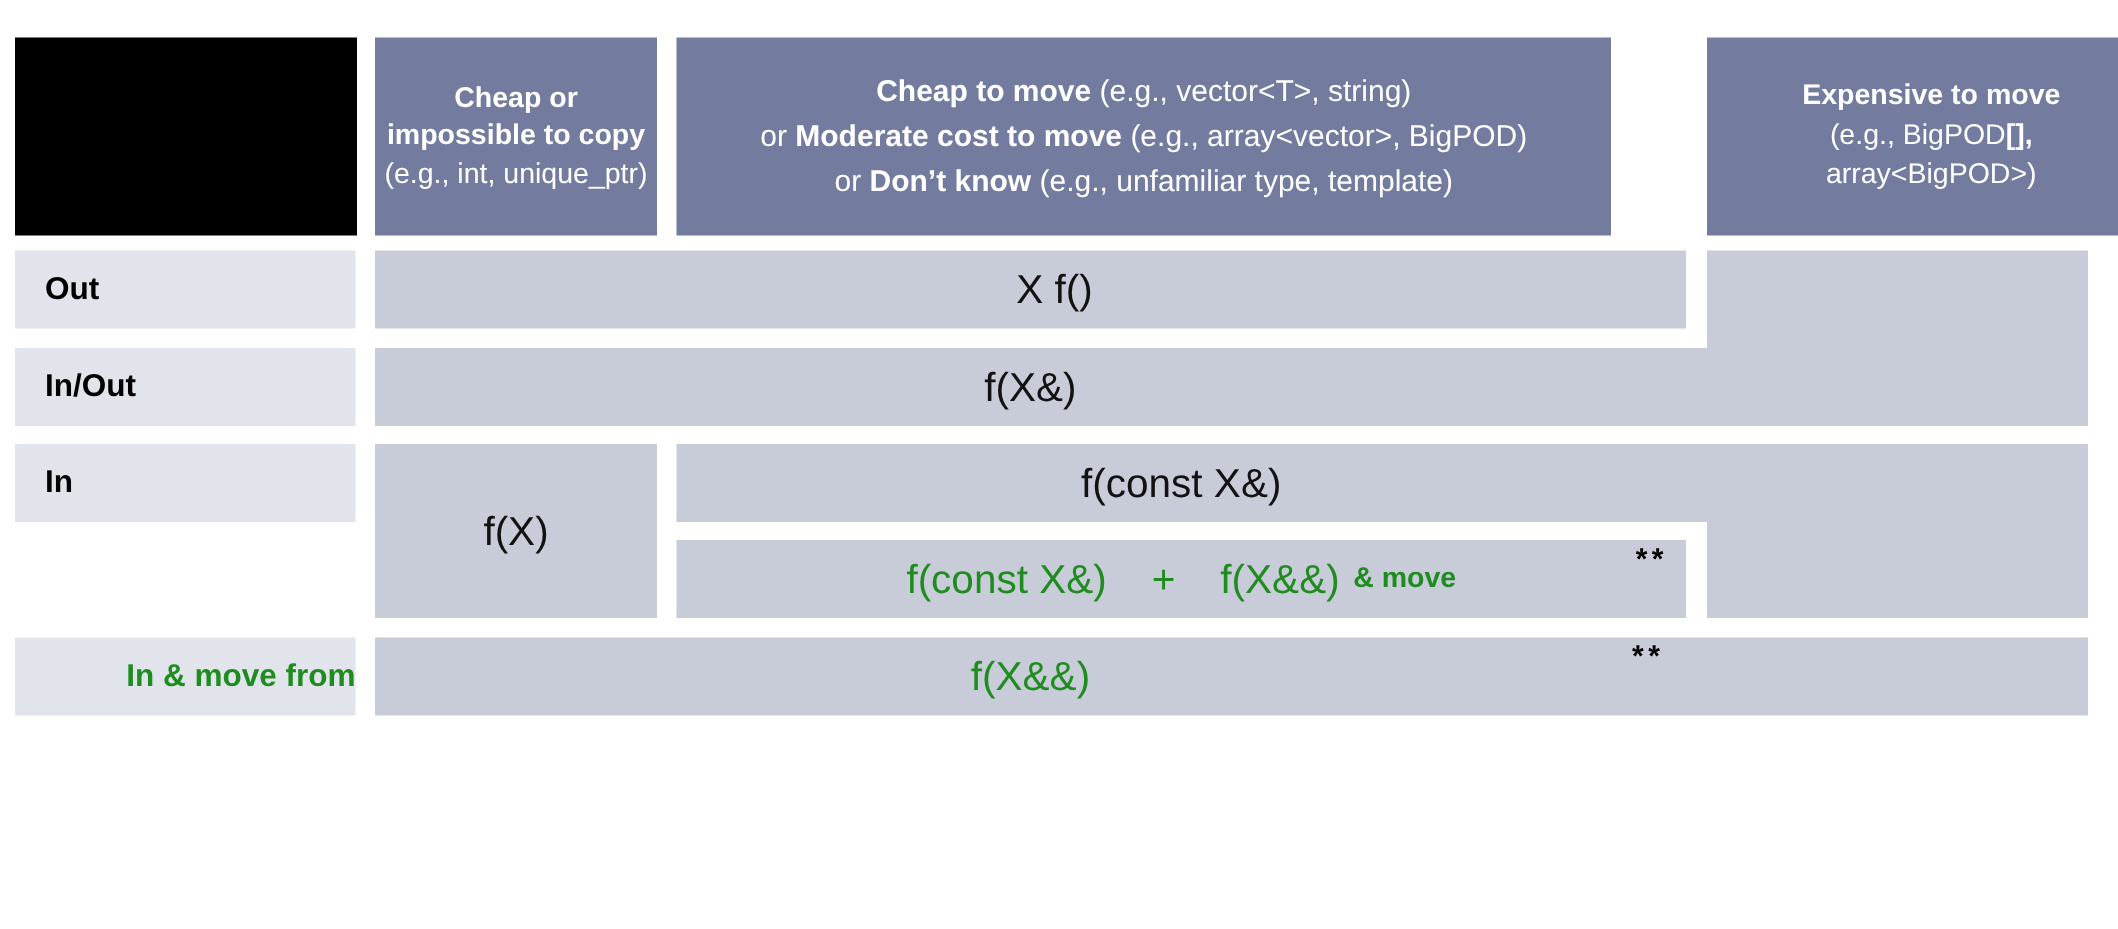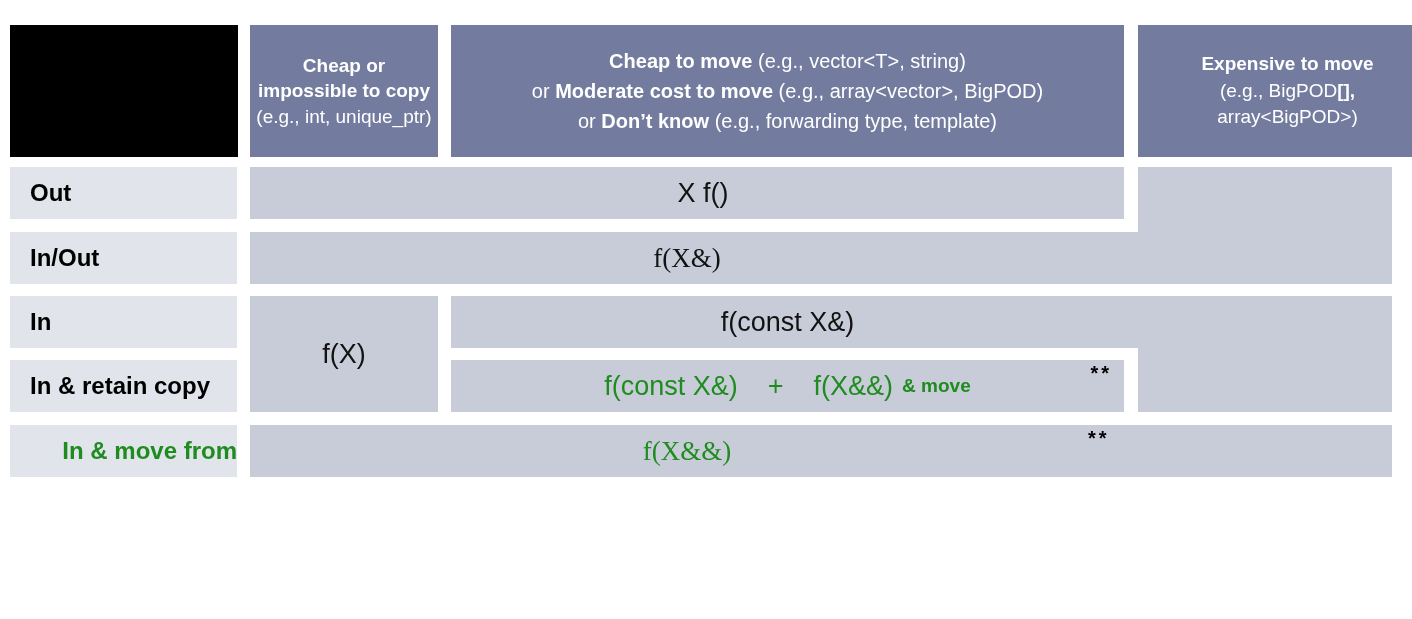--- a/index.html
+++ b/index.html
@@ -6,44 +6,44 @@
   .slide{position:relative;width:1412px;height:619px;background:#ffffff;
          font-family:"Liberation Sans",sans-serif;overflow:hidden;}
   .abs{position:absolute;margin-top:15px;}
 
   
   .corner{left:10px;top:10px;width:228px;height:132px;background:#000;}
   .hdr{top:10px;height:132px;background:#737c9f;color:#fff;display:flex;
        flex-direction:column;justify-content:center;align-items:center;
        text-align:center;box-sizing:border-box;}
   .hdr1{left:250px;width:188px;font-size:19px;line-height:1.32;padding:0 5px;}
-  .hdr2{left:451px;width:673px;font-size:20px;line-height:1.5;}
+  .hdr2{left:451px;width:623px;font-size:20px;line-height:1.5;}
   .hdr3{left:1138px;width:299px;font-size:19px;line-height:1.42;}
   .hdr .line{white-space:nowrap;}
   .b{font-weight:bold;}
 
   
   .label{left:10px;width:227px;height:52px;background:#e2e4ec;color:#000;
-         display:flex;align-items:center;font-weight:bold;font-size:24px;
+         display:flex;align-items:center;font-weight:bold;font-size:21px;
          padding-left:20px;box-sizing:border-box;}
   .r-out{top:152px;} .r-inout{top:217px;} .r-in{top:281px;}
   .r-retain{top:345px;} .r-movefrom{top:410px;justify-content:flex-end;}
 
   
   .cell{background:#c8ccd8;color:#121212;font-size:27px;display:flex;
         align-items:center;justify-content:center;box-sizing:border-box;}
   .cell-out{left:250px;top:152px;width:874px;height:52px;padding-left:32px;}
   .cell-col3-top{left:1138px;top:152px;width:254px;height:65px;}
   .cell-inout{left:250px;top:217px;width:1142px;height:52px;justify-content:flex-start;}
   .cell-fx{left:250px;top:281px;width:188px;height:116px;}
   .cell-fconst{left:451px;top:281px;width:941px;height:52px;justify-content:flex-start;}
   .cell-col3-mid{left:1138px;top:333px;width:254px;height:64px;}
   .cell-retain{left:451px;top:345px;width:673px;height:52px;}
   .cell-last{left:250px;top:410px;width:1142px;height:52px;justify-content:flex-start;}
-  .inner-center{width:874px;text-align:center;font-family:Liberation Serif, serif;}
+  .inner-center{width:874px;text-align:center;}
   .inner-center-mid{width:673px;text-align:center;}
   .green{color:#1e8c1e;}
   .plus{margin:0 30px;}
   .suffix{font-size:19px;margin-left:9px;font-weight:bold;}
   .stars{position:absolute;font-weight:bold;font-size:20px;color:#000;
          letter-spacing:3px;top:2px;}
   .stars-retain{right:12px;}
   .stars-last{left:838px;}
 
   
@@ -60,40 +60,37 @@
 
   <div class="abs corner"></div>
 
   <div class="abs hdr hdr1">
     <div><span class="b">Cheap or impossible to copy</span><span> (e.g., int, unique_ptr)</span></div>
   </div>
 
   <div class="abs hdr hdr2">
     <div class="line"><span class="b">Cheap to move</span><span> (e.g., vector&lt;T&gt;, string)</span></div>
     <div class="line"><span>or </span><span class="b">Moderate cost to move</span><span> (e.g., array&lt;vector&gt;, BigPOD)</span></div>
-    <div class="line"><span>or </span><span class="b">Don’t know</span><span> (e.g., forwarding type, template)</span></div>
+    <div class="line"><span>or </span><span class="b">Don’t know</span><span> (e.g., unfamiliar type, template)</span></div>
   </div>
 
   <div class="abs hdr hdr3">
     <div class="line b">Expensive to move</div>
     <div class="line"><span>(e.g., BigPOD</span><span class="b">[],</span></div>
     <div class="line">array&lt;BigPOD&gt;)</div>
   </div>
 
   <div class="abs label r-out">
       <span>Out</span>
     </div>
   <div class="abs label r-inout">
       <span>In/Out</span>
     </div>
   <div class="abs label r-in">
       <span>In</span>
-    </div>
-  <div class="abs label r-retain">
-      <span>In &amp; retain copy</span>
     </div>
   <div class="abs label r-movefrom green">
       <span>In &amp; move from</span>
     </div>
 
   <div class="abs cell cell-out">
       <span>X f()</span>
     </div>
 
   <div class="abs cell cell-col3-top"></div>

